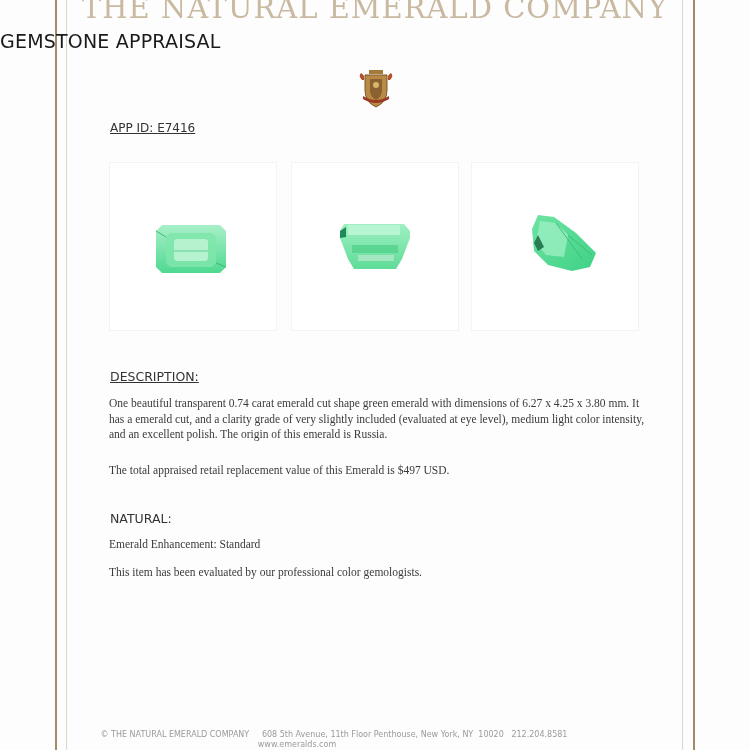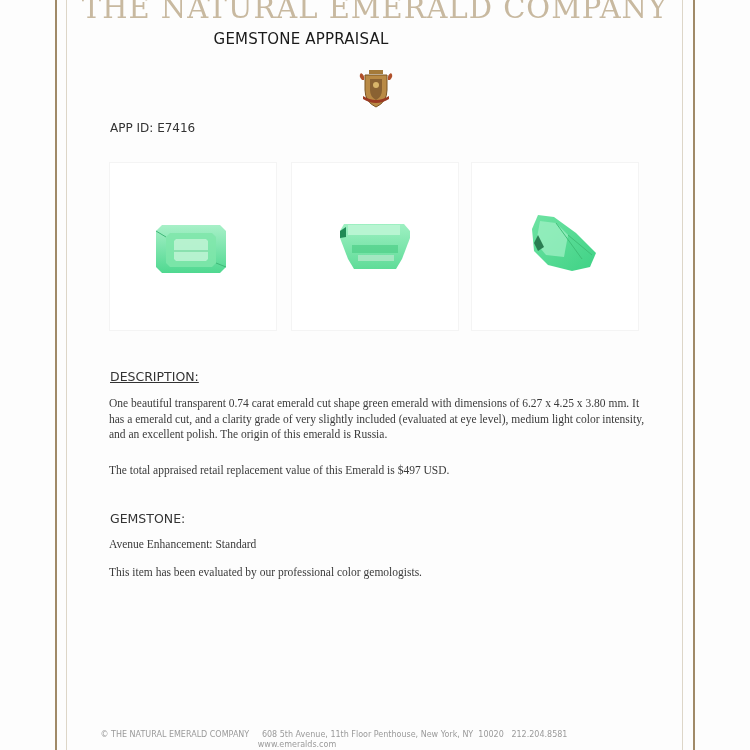--- a/index.html
+++ b/index.html
@@ -2,23 +2,23 @@
 <html><head>
 <meta charset="utf-8">
 <style>
   html, body { margin:0; padding:0; }
   body { width:750px; height:750px; background:#fdfdfd; position:relative; overflow:hidden; font-family:"DejaVu Sans", sans-serif; color:#2a2a2a; }
   .border-outer-left { position:absolute; left:55px; top:0; width:2px; height:750px; background:#a08a68; }
   .border-inner-left { position:absolute; left:66px; top:0; width:1px; height:750px; background:#ddd6c8; }
   .border-outer-right { position:absolute; left:693px; top:0; width:2px; height:750px; background:#a08a68; }
   .border-inner-right { position:absolute; left:682px; top:0; width:1px; height:750px; background:#ddd6c8; }
   .company-title { position:absolute; left:0; width:750px; top:-9px; text-align:center; font-family:"DejaVu Serif", serif; font-size:29px; letter-spacing:1px; color:#c8b9a0; font-weight:normal; white-space:nowrap; }
-  .doc-title { position:absolute; left:0; width:602px; top:30px; text-align:center; font-size:15px; color:#1a1a1a; letter-spacing:0.2px; }
+  .doc-title { position:absolute; left:0; width:602px; top:30px; font-size:19px; color:#1a1a1a; letter-spacing:0.2px; }
   .crest { position:absolute; left:356px; top:66px; width:40px; height:44px; }
-  .app-id { position:absolute; left:110px; top:121px; font-size:12px; color:#333; }
+  .app-id { position:absolute; left:110px; top:121px; font-size:12px; color:#333;text-decoration:underline; }
   .panel { position:absolute; top:163px; width:166px; height:167px; background:#ffffff; box-shadow:0 0 0 1px #f4f4f4; }
   .panel svg { position:absolute; left:0; top:0; }
   .p1 { left:110px; } .p2 { left:292px; } .p3 { left:472px; }
   .section-head { position:absolute; left:110px; font-size:12.5px; color:#333; }
   .para { position:absolute; left:109px; width:540px; font-size:11.5px; line-height:15.5px; color:#3a3a3a;font-family:Liberation Serif, serif; }
   .footer-line1 { position:absolute; left:0; width:668px; top:730px; text-align:center; font-size:8px; color:#9a9a9a; white-space:pre; }
   .footer-line2 { position:absolute; left:0; width:594px; top:740px; text-align:center; font-size:8px; color:#9a9a9a; }
 </style>
 </head>
 <body>
@@ -91,18 +91,18 @@
     <polygon points="66,72 72,84 66,88 62,80" fill="#2a7d52"></polygon>
     <line x1="84" y1="60" x2="110" y2="96" stroke="#3fbf78" stroke-width="1"></line>
     <line x1="96" y1="72" x2="120" y2="92" stroke="#3fbf78" stroke-width="1"></line>
   </svg>
 </div>
 
 <div class="section-head" style="top:369px;text-decoration:underline;">DESCRIPTION:</div>
 <div class="para" style="top:396px;">One beautiful transparent 0.74 carat emerald cut shape green emerald with dimensions of 6.27 x 4.25 x 3.80 mm. It has a emerald cut, and a clarity grade of very slightly included (evaluated at eye level), medium light color intensity, and an excellent polish. The origin of this emerald is Russia.</div>
 <div class="para" style="top:463px;">The total appraised retail replacement value of this Emerald is $497 USD.</div>
 
-<div class="section-head" style="top:511px;">GEMSTONE:</div>
-<div class="para" style="top:537px;">Avenue Enhancement: Standard</div>
+<div class="section-head" style="top:511px;">NATURAL:</div>
+<div class="para" style="top:537px;">Emerald Enhancement: Standard</div>
 <div class="para" style="top:565px;">This item has been evaluated by our professional color gemologists.</div>
 
 <div class="footer-line1">© THE NATURAL EMERALD COMPANY     608 5th Avenue, 11th Floor Penthouse, New York, NY  10020   212.204.8581</div>
 <div class="footer-line2">www.emeralds.com</div>
 
 </body></html>

